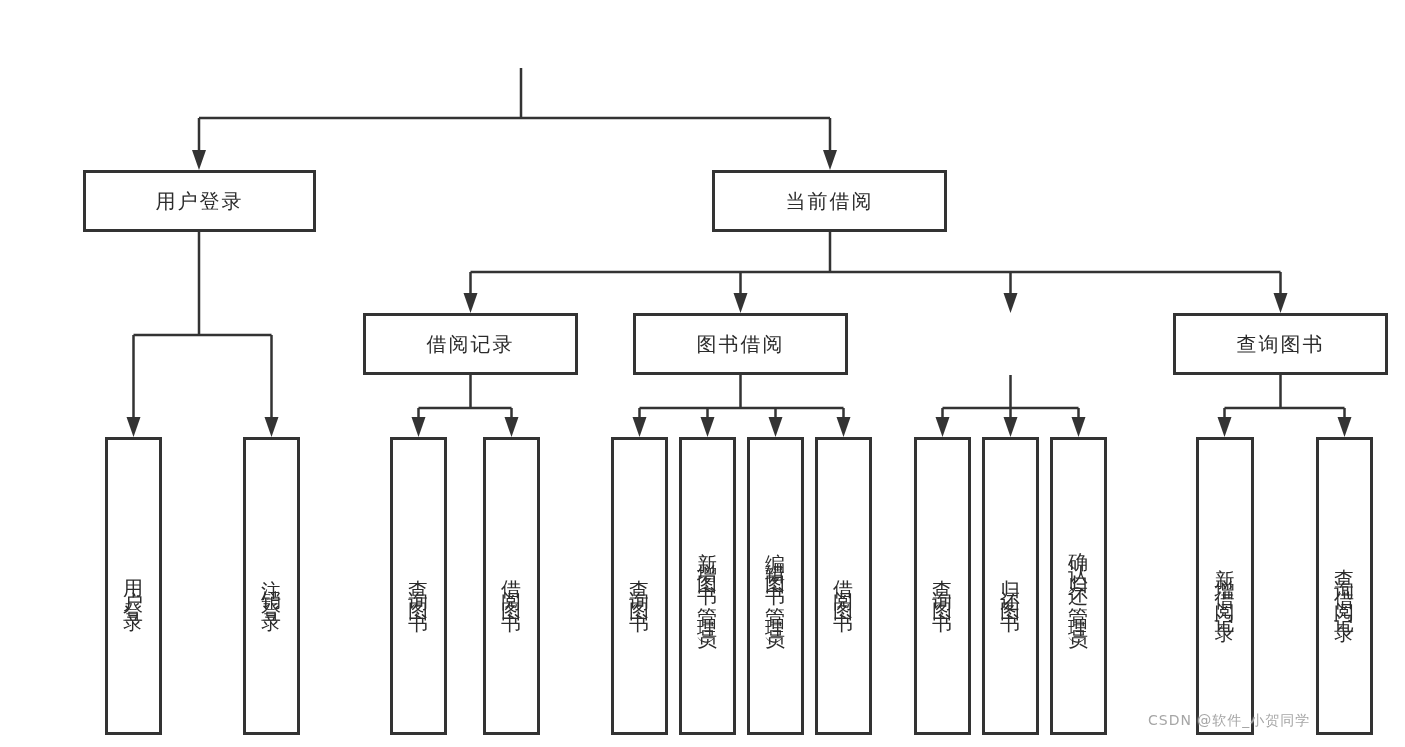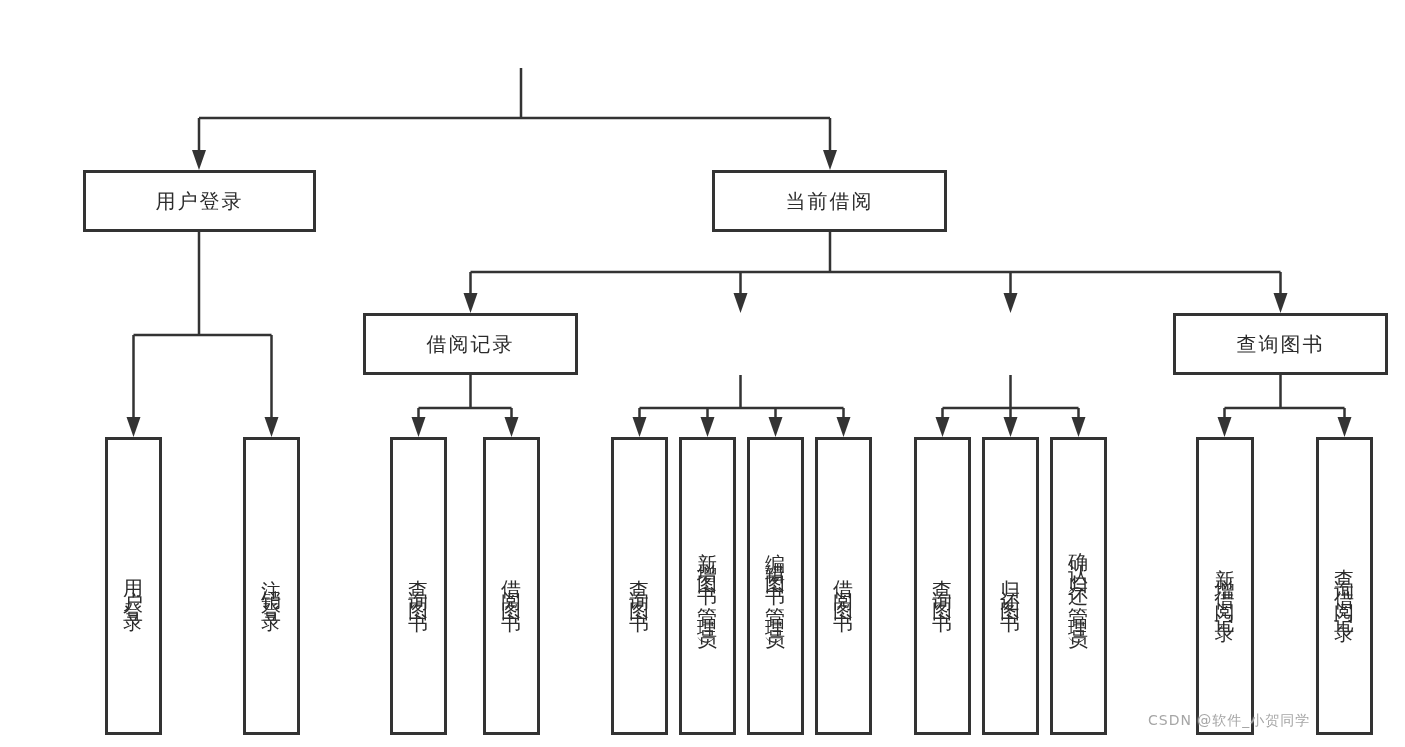--- a/index.html
+++ b/index.html
@@ -120,20 +120,23 @@
   <div class="node" style="left:83px;top:170px;width:233px;height:62px">
     <div class="hlabel">用户登录</div>
   </div>
   <div class="node" style="left:712px;top:170px;width:235px;height:62px">
     <div class="hlabel">当前借阅</div>
   </div>
 
   <div class="node" style="left:363px;top:313px;width:215px;height:62px">
     <div class="hlabel">借阅记录</div>
   </div>
+  <div class="node" style="left:633px;top:313px;width:215px;height:62px">
+    <div class="hlabel">图书借阅</div>
+  </div>
   <div class="node" style="left:1173px;top:313px;width:215px;height:62px">
     <div class="hlabel">查询图书</div>
   </div>
 
   <div class="node" style="left:105px;top:437px;width:57px;height:298px">
     <div class="vlabel">用户登录</div>
   </div>
   <div class="node" style="left:243px;top:437px;width:57px;height:298px">
     <div class="vlabel">注销登录</div>
   </div>

